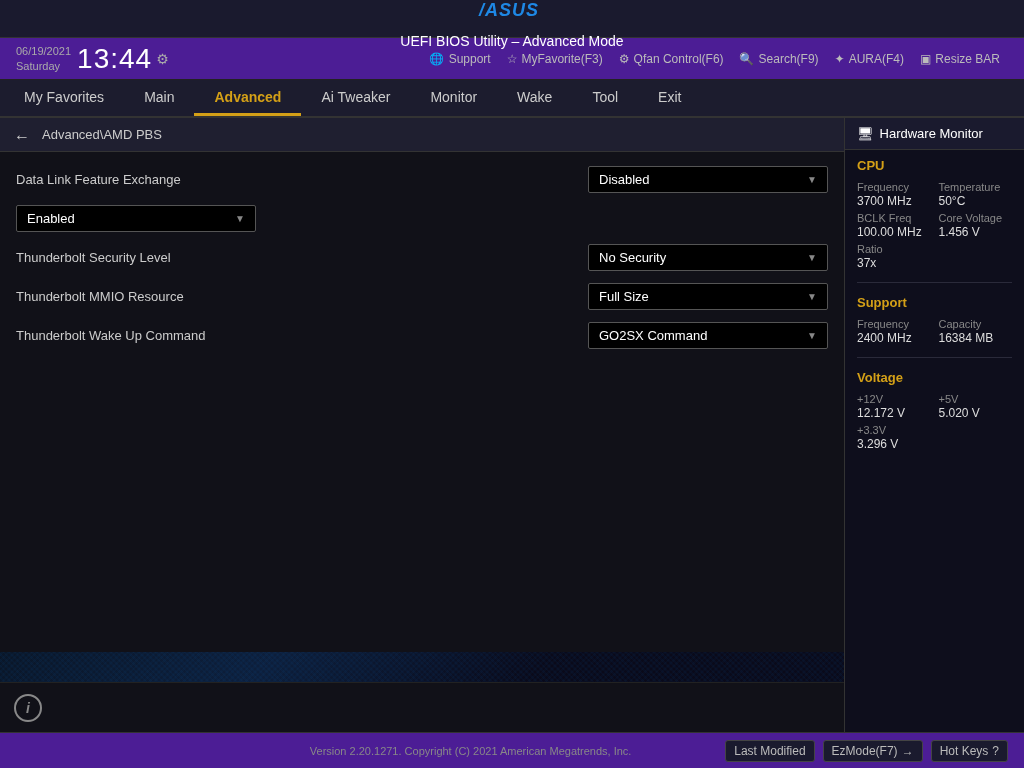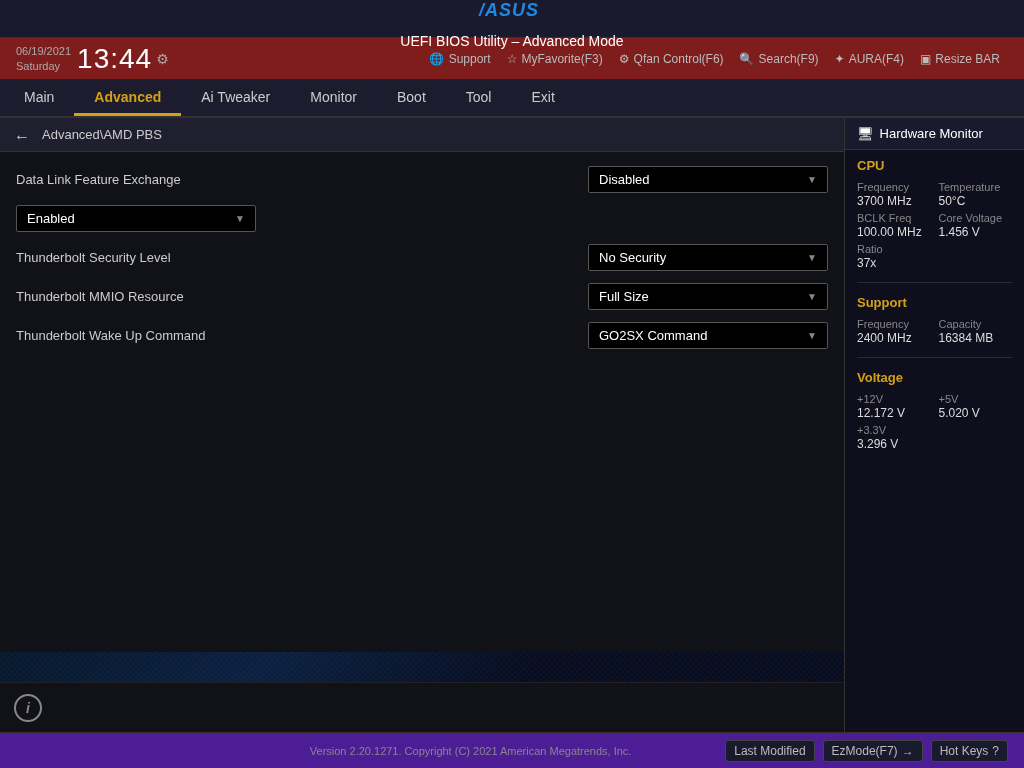--- a/index.html
+++ b/index.html
@@ -33,21 +33,21 @@
       margin-right: 6px;
     }
     #bios-title {
       color: #fff;
       font-size: 14px;
       font-weight: 500;
     }
 
     
     #clockbar {
-      background: #7f1d1d;
+      background: #4c1d95;
       height: 42px;
       display: flex;
       align-items: center;
       padding: 0 16px;
       gap: 0;
       border-bottom: 1px solid #222;
     }
     #date-block {
       display: flex;
       flex-direction: column;
@@ -334,25 +334,26 @@
     <span>✦</span>
     <span>AURA(F4)</span>
   </div>
   <div class="clock-nav-item">
     <span>▣</span>
     <span>Resize BAR</span>
   </div>
 </div>
 
 <div id="mainnav">
+  <div class="nav-item">My Favorites</div>
   <div class="nav-item">Main</div>
   <div class="nav-item active">Advanced</div>
   <div class="nav-item">Ai Tweaker</div>
   <div class="nav-item">Monitor</div>
-  <div class="nav-item">Boot</div>
+  <div class="nav-item">Wake</div>
   <div class="nav-item">Tool</div>
   <div class="nav-item">Exit</div>
 </div>
 
 <div id="content-area" style="height: calc(768px - 38px - 42px - 38px - 36px); display:flex;">
 
   <div id="left-panel" style="flex:1; display:flex; flex-direction:column;">
 
     <div id="breadcrumb-bar">
       <span id="breadcrumb-back">←</span>

